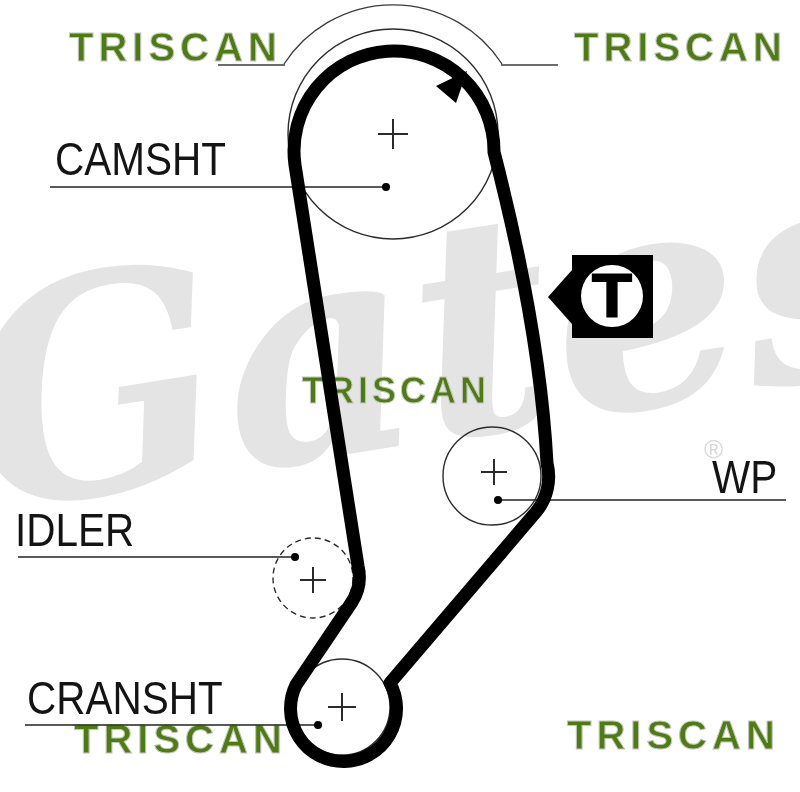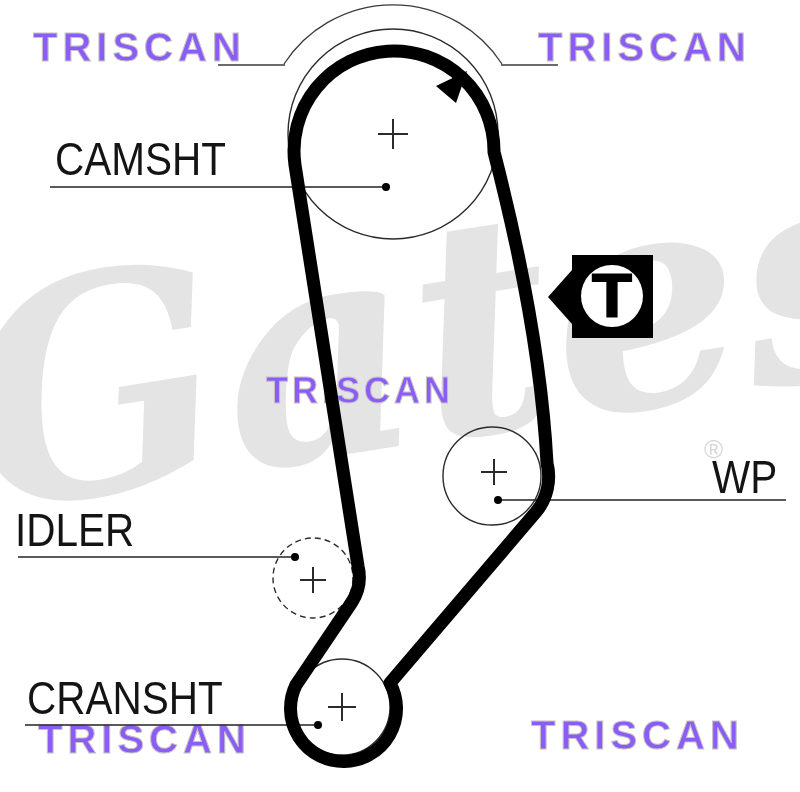--- a/index.html
+++ b/index.html
@@ -16,22 +16,22 @@
     white-space:nowrap;user-select:none;
   }
   .registered-wm{
     position:absolute;left:704px;top:434px;z-index:1;
     font-size:26px;color:#d6d6d6;font-family:"Liberation Sans",sans-serif;
   }
   .triscan{
     position:absolute;z-index:2;
     font-family:"Liberation Sans",sans-serif;font-weight:bold;
     font-size:40px;line-height:1;letter-spacing:5px;
-    color:#8b5cf6;-webkit-text-stroke:1px #c4c4c4;
-    white-space:nowrap;user-select:none;
+    color:#4d7c0f;-webkit-text-stroke:1px #c4c4c4;
+    white-space:nowrap;user-select:none;margin-left:36px;
   }
   .triscan.tl{left:33px;top:27px;}
   .triscan.tr{left:538px;top:27px;}
   .triscan.center{left:266px;top:373px;font-size:36px;letter-spacing:4px;}
   .triscan.bl{left:38px;top:719px;}
   .triscan.br{left:531px;top:715px;}
   
   svg.diagram{position:absolute;left:0;top:0;z-index:3;}
   
   .callout{

